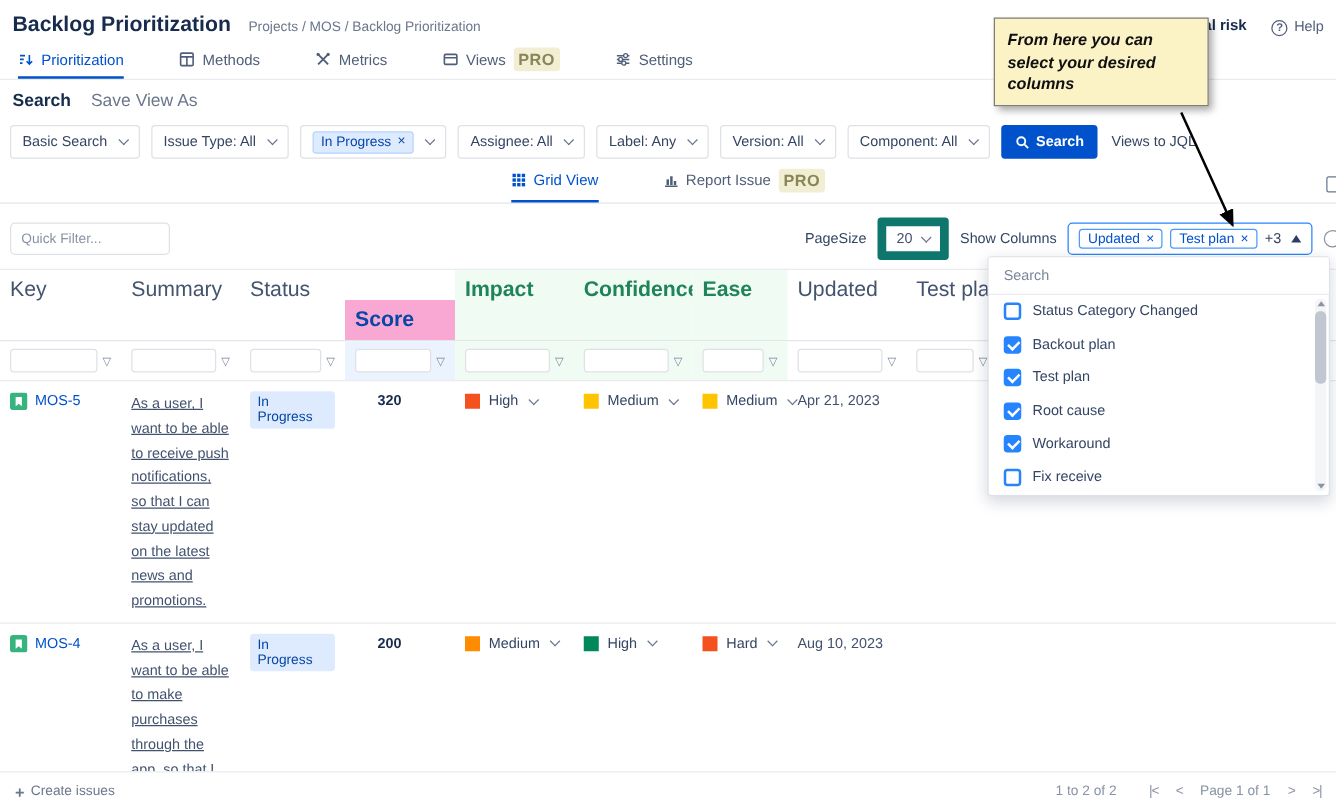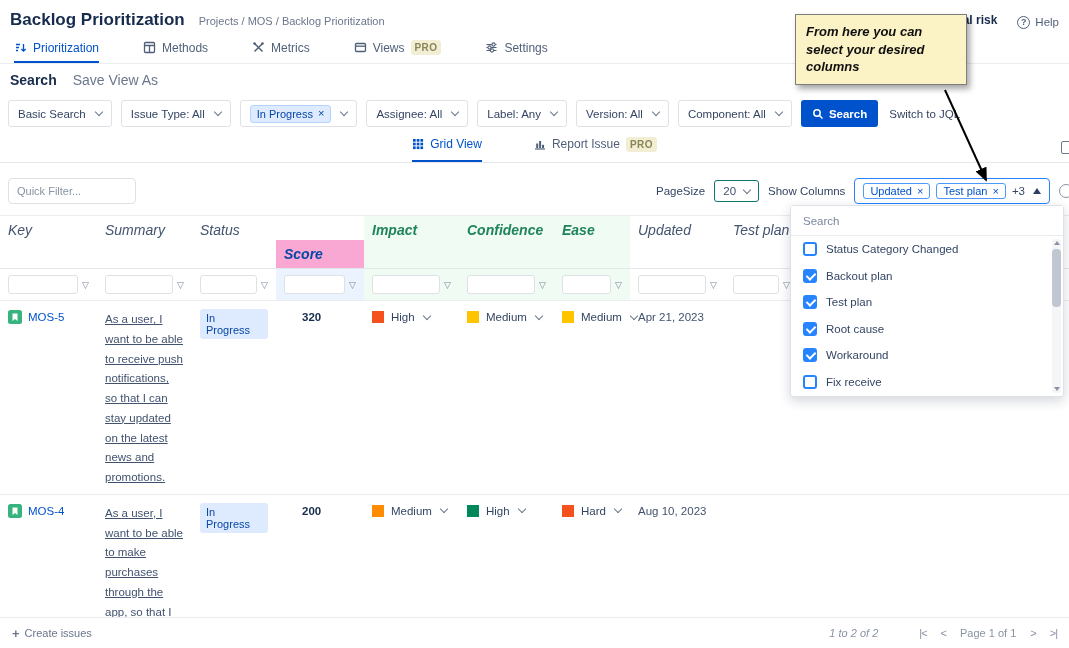--- a/index.html
+++ b/index.html
@@ -22,21 +22,21 @@
   .help { display:flex; align-items:center; gap:5px; color:#505f79; font-size:11.5px; cursor:pointer; }
   .help-circle { display:inline-flex; align-items:center; justify-content:center; width:13px; height:13px;
     border:1.2px solid #505f79; border-radius:50%; font-size:9px; font-weight:bold; }
   .partial-text { position:absolute; left:948px; top:13px; font-weight:bold; color:#172b4d; font-size:12px; z-index:5; }
 
   
   .tabs-bar { display:flex; gap:44px; padding:4px 14px 0 14px; border-bottom:1px solid #ebecf0; height:28px; }
   .tab { display:flex; align-items:center; gap:6px; font-size:12px; color:#505f79; padding-bottom:8px; cursor:pointer; }
   .tab svg { display:block; }
   .tab.active { color:#0052cc; box-shadow: inset 0 -2px 0 #0052cc; }
-  .pro-badge { font-size:10px; font-weight:bold; letter-spacing:.4px; background:#f1eed3; color:#8a8558;
+  .pro-badge { font-size:13px; font-weight:bold; letter-spacing:.4px; background:#f1eed3; color:#8a8558;
     border-radius:3px; padding:2px 4px; }
 
   
   .search-head { display:flex; align-items:baseline; gap:16px; padding:8px 10px 0 10px; height:28px; }
   .search-title { font-size:14px; font-weight:bold; color:#172b4d; }
   .save-view { font-size:14px; color:#6b778c; cursor:pointer; }
 
   
   .filter-row { display:flex; align-items:center; gap:9px; padding:8px 8px 0 8px; height:35px; }
   .fselect { display:flex; align-items:center; gap:10px; border:1px solid #dfe1e6; border-radius:3px;
@@ -57,37 +57,37 @@
   .vtab.active { color:#0052cc; box-shadow: inset 0 -2px 0 #0052cc; }
   .expand-icon { position:absolute; right:-5px; bottom:8px; width:13px; height:13px; border:1.4px solid #6b778c; border-radius:2px; }
 
   
   .toolbar { display:flex; align-items:center; margin-top:14px; padding:0 8px; height:28px; }
   .quick-filter { width:128px; height:26px; border:1px solid #dfe1e6; border-radius:4px; padding:0 8px;
     font-size:11px; font-family:inherit; color:#344563; }
   .quick-filter::placeholder { color:#8993a4; }
   .toolbar-right { margin-left:auto; display:flex; align-items:center; gap:9px; }
   .tlabel { color:#344563; }
-  .pagesize { display:flex; align-items:center; gap:8px; border:1px solid #0f766e; border-radius:3px; padding:4px 8px; cursor:pointer; }
+  .pagesize { display:flex; align-items:center; gap:8px; border:7px solid #0f766e; border-radius:3px; padding:4px 8px; cursor:pointer; }
   .multiselect { display:flex; align-items:center; gap:6px; border:1px solid #2684ff; border-radius:4px;
     padding:3px 8px; min-height:26px; cursor:pointer; background:#fff; }
   .mchip { display:flex; align-items:center; gap:5px; border:1px solid #4c9aff; color:#0052cc; border-radius:3px;
     padding:1px 6px; font-size:11px; background:#fff; }
   .mchip .chip-x { color:#0052cc; }
   .more-count { color:#344563; }
   .tri-up { width:0; height:0; border-left:4.5px solid transparent; border-right:4.5px solid transparent;
     border-bottom:6px solid #2c3e66; margin-left:2px; }
   .more-icon { width:14px; height:14px; border:1.4px solid #8993a4; border-radius:50%; margin-right:-12px; flex:none; }
 
   
   .table { margin-top:10px; }
   .tgrid { display:grid; grid-template-columns: 97px 95px 84px 88px 95px 95px 76px 95px 1fr; }
   .tgrid > div { min-width:0; padding:6px 8px; }
   .thead { border-top:1px solid #ebecf0; border-bottom:1px solid #e4e6ea; }
-  .th { color:#44546f; font-size:14px; cursor:pointer;font-style:italic; }
+  .th { color:#44546f; font-size:17px; cursor:pointer; }
   .th.bold { font-weight:bold; }
   .tfilter { border-bottom:1px solid #ebecf0; }
   .tf { display:flex; align-items:center; gap:4px; }
   .tf input { flex:1; min-width:0; height:19px; border:1px solid #dfe1e6; border-radius:3px; font-family:inherit; font-size:10px; padding:0 4px; }
   .funnel { color:#7a869a; font-size:9px; flex:none; cursor:pointer; }
   .trow { border-bottom:1px solid #ebecf0; align-items:start; }
   .keycell { display:flex; align-items:center; gap:6px; padding-top:9px !important; }
   .keylink { color:#0052cc; text-decoration:none; }
   .summary { color:#42526e; line-height:1.72; padding-top:9px !important;text-decoration:underline; }
   .statuscell { padding-top:8px !important; }
@@ -99,21 +99,21 @@
   .metriccell .chev { margin-left:2px; }
   .datecell { color:#42526e; padding-top:10px !important; }
 
   
   .pfooter { position:absolute; left:0; right:0; bottom:0; height:31px; border-top:1px solid #ebecf0;
     display:flex; align-items:center; padding:0 12px; font-size:11px; color:#6b778c; background:#fff; }
   .create { display:flex; align-items:center; gap:5px; cursor:pointer; }
   .plus { font-size:13px; font-weight:bold; color:#6b778c; }
   .pag { margin-left:auto; display:flex; align-items:center; gap:14px; color:#8993a4; }
   .pag .pbtn { cursor:pointer; letter-spacing:-1px; }
-  .range { color:#8993a4; margin-right:27px;font-style:italic; }
+  .range { color:#8993a4; margin-right:12px; }
 
   
   .col-panel { position:absolute; left:790px; top:205px; width:274px; height:192px; background:#fff;
     border:1px solid #dfe1e6; border-radius:3px; box-shadow:0 4px 12px rgba(9,30,66,.18); z-index:30; }
   .panel-search { width:100%; border:none; border-bottom:1px solid #ebecf0; height:30px; padding:0 12px;
     font-family:inherit; font-size:11.5px; color:#344563; outline:none; }
   .panel-search::placeholder { color:#7a869a; }
   .opt { display:flex; align-items:center; gap:9px; height:26.5px; padding:0 12px; cursor:pointer; }
   .cb { width:14px; height:14px; border:2px solid #2684ff; border-radius:3px; flex:none; position:relative; background:#fff; }
   .cb[data-checked="true"] { background:#2684ff; }
@@ -228,21 +228,21 @@
       <span>Component: All</span>
       <span class="chev"></span>
     </div>
     <button class="search-btn">
       <svg width="12" height="12" viewBox="0 0 12 12">
           <circle cx="5" cy="5" r="3.2" stroke="#fff" fill="none" stroke-width="1.5"></circle>
           <path d="M7.5 7.5l3 3" stroke="#fff" stroke-width="1.5"></path>
         </svg>
       <span>Search</span>
     </button>
-    <span class="switch-jql">Switch to JQL</span>
+    <span class="switch-jql">Views to JQL</span>
   </div>
 
   <div class="view-tabs">
     <div class="vtab active">
       <svg width="12" height="12" viewBox="0 0 12 12">
           <g fill="currentColor">
             <rect x="1" y="1" width="2.7" height="2.7"></rect>
             <rect x="4.7" y="1" width="2.7" height="2.7"></rect>
             <rect x="8.4" y="1" width="2.7" height="2.7"></rect>
             <rect x="1" y="4.7" width="2.7" height="2.7"></rect>

